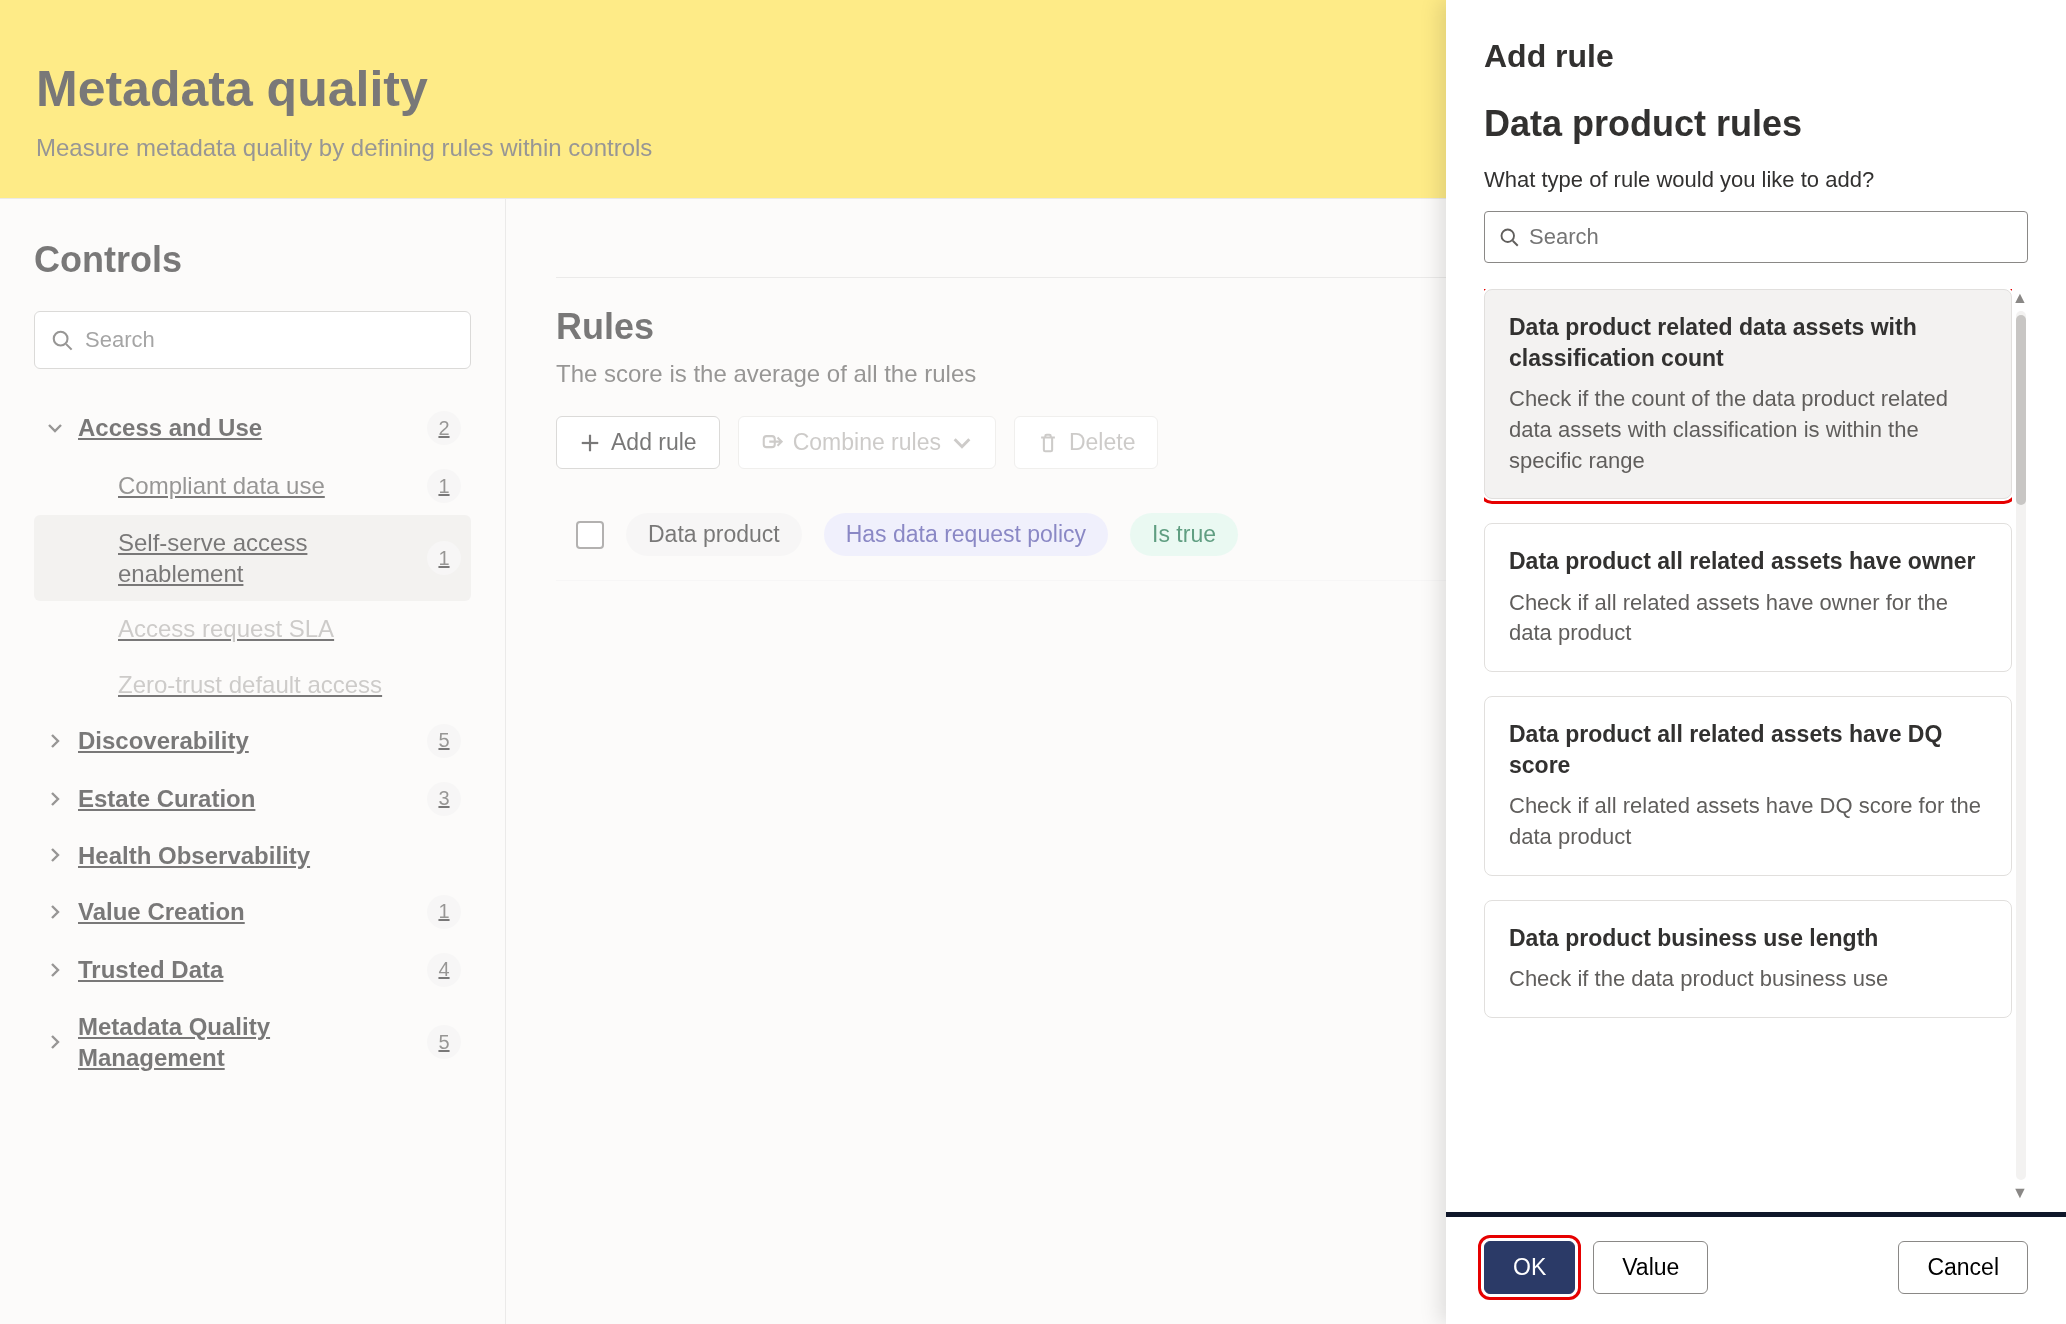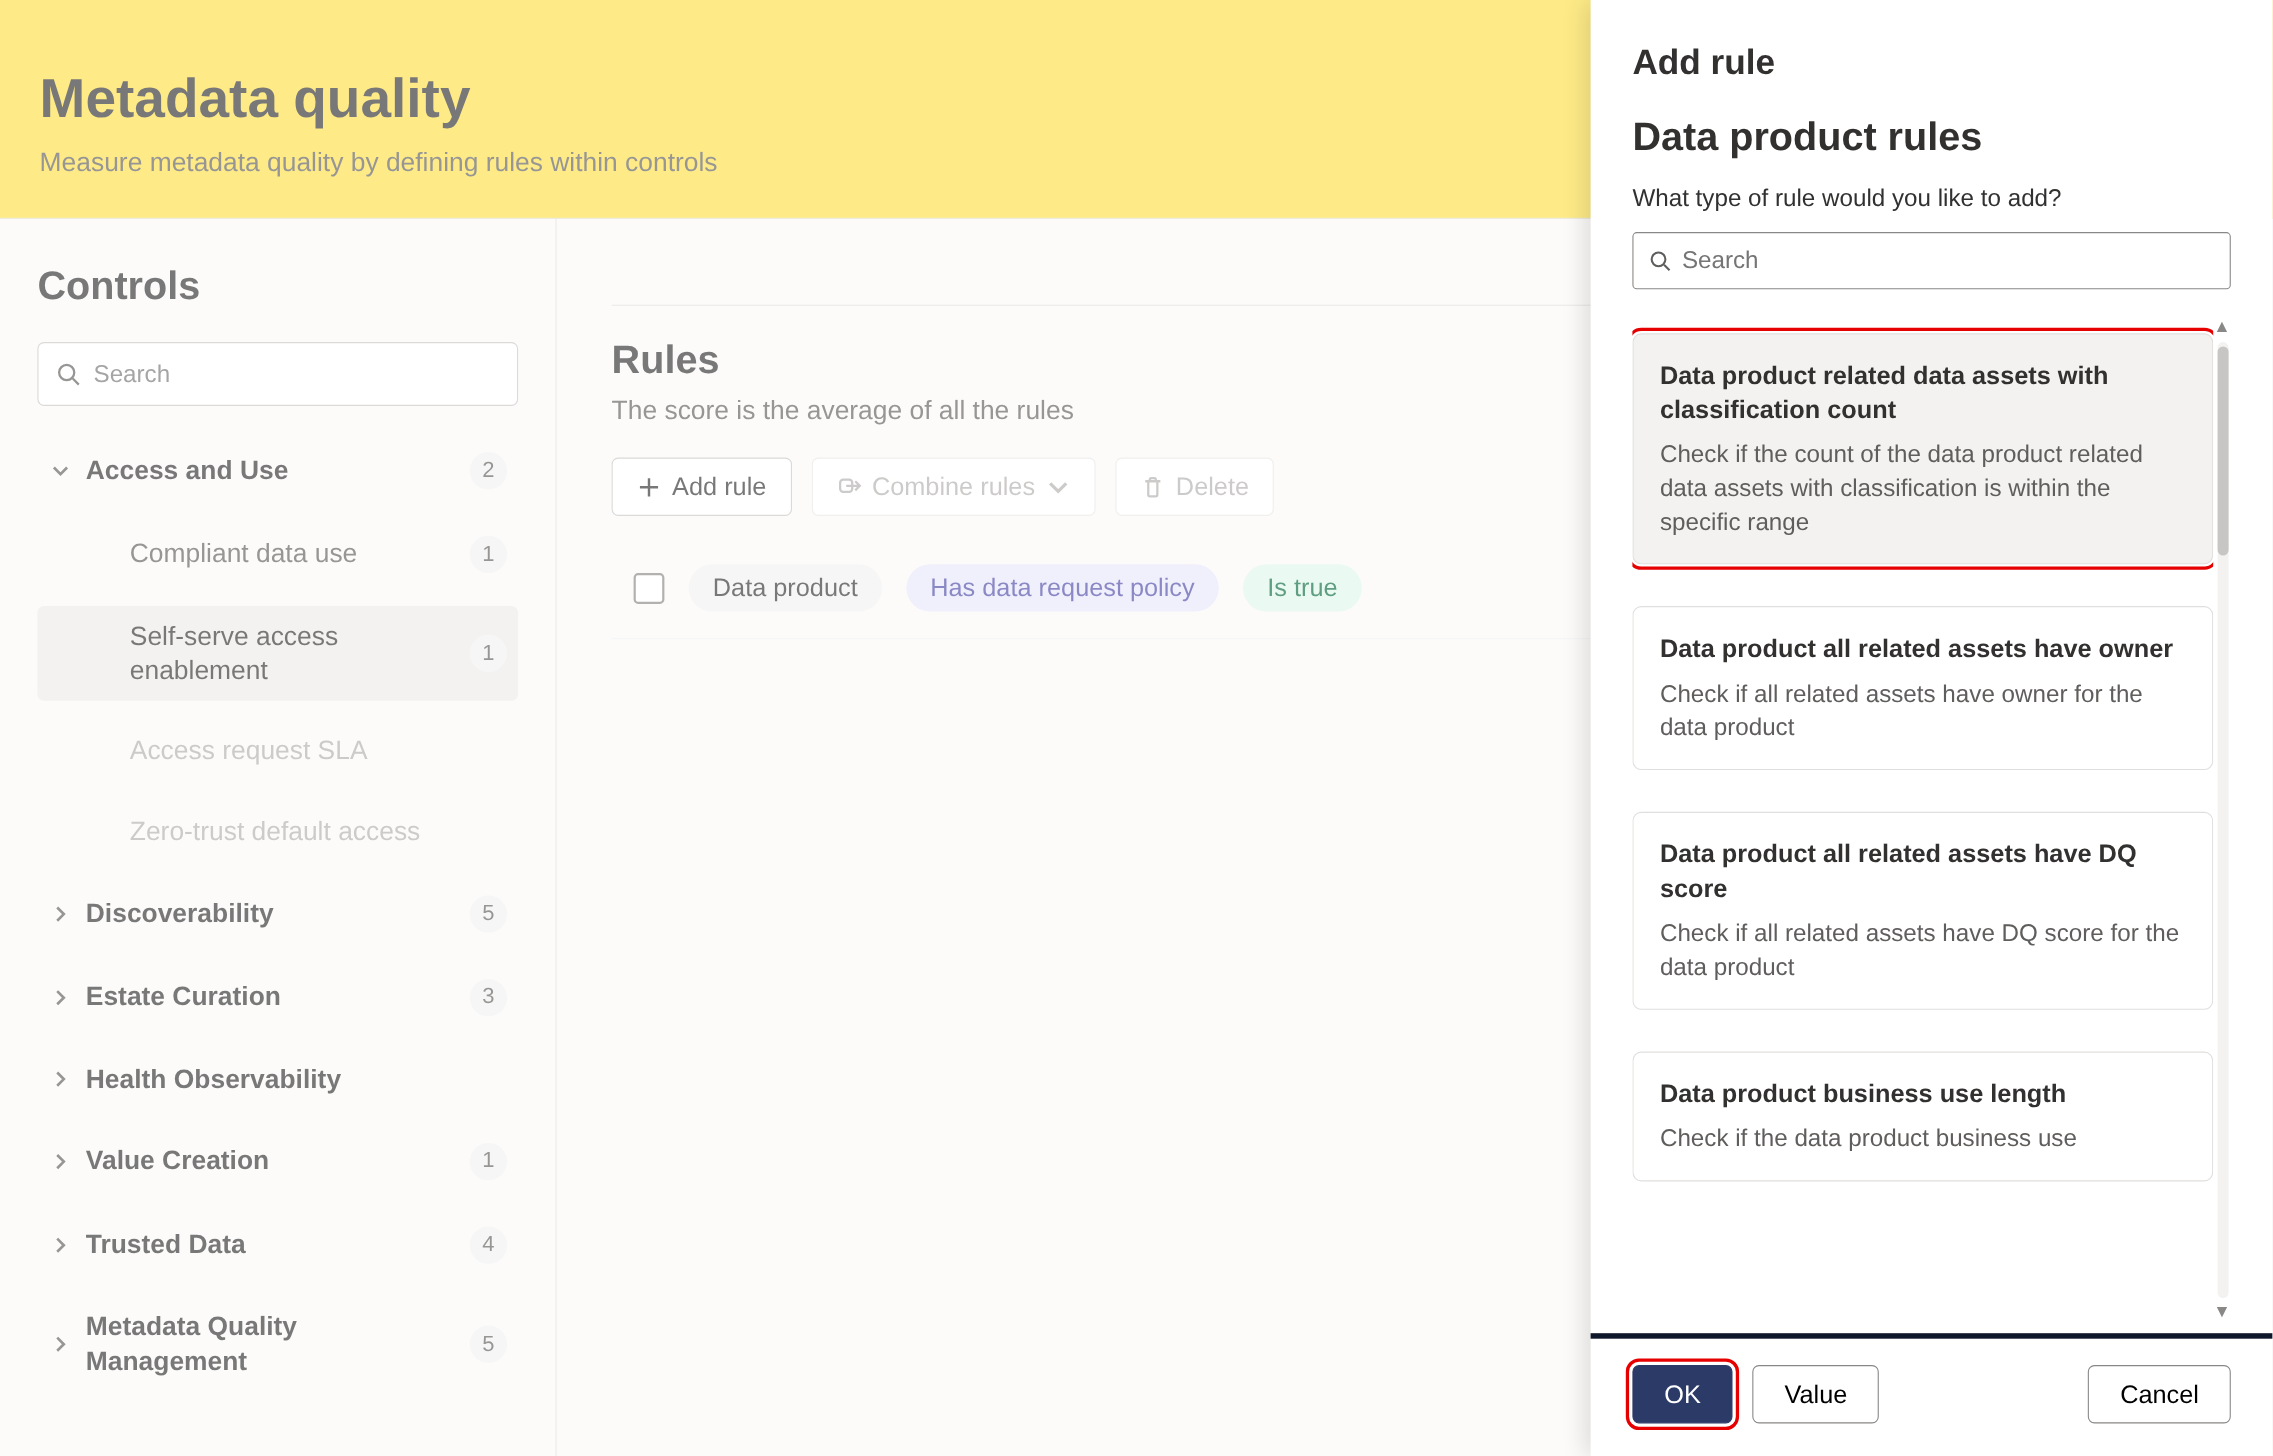--- a/index.html
+++ b/index.html
@@ -54,21 +54,21 @@
     height: 58px;
   }
   .search-box input {
     border: none;
     outline: none;
     flex: 1;
     font-size: 22px;
     background: transparent;
     color: #323130;
   }
-  .tree { display: flex; flex-direction: column; gap: 18px; margin-top: 10px; }
+  .tree { display: flex; flex-direction: column; gap: 0; margin-top: 10px; text-decoration: underline; }
   .tree-item {
     display: flex;
     align-items: center;
     gap: 12px;
     padding: 12px 10px;
     border-radius: 6px;
     cursor: pointer;
     font-size: 24px;
     color: #323130;
   }
@@ -176,21 +176,20 @@
     position:absolute; inset:0 16px 0 0;
     overflow: hidden;
     display: flex; flex-direction: column; gap: 24px;
   }
   .rule-card {
     border: 1px solid #e1dfdd;
     border-radius: 8px;
     padding: 22px 24px;
     background:#fff;
     cursor: pointer;
-    margin-top: 14px;
   }
   .rule-card.selected {
     background: #f3f2f1;
     outline: 3px solid #e60000;
     outline-offset: 2px;
   }
   .rule-card-title { font-size: 23px; font-weight:600; line-height:1.35; margin-bottom:10px; }
   .rule-card-desc  { font-size: 22px; color:#605e5c; line-height:1.4; }
   .scroll-arrows {
     position:absolute; right:-2px; top:0; bottom:0; width:18px;

